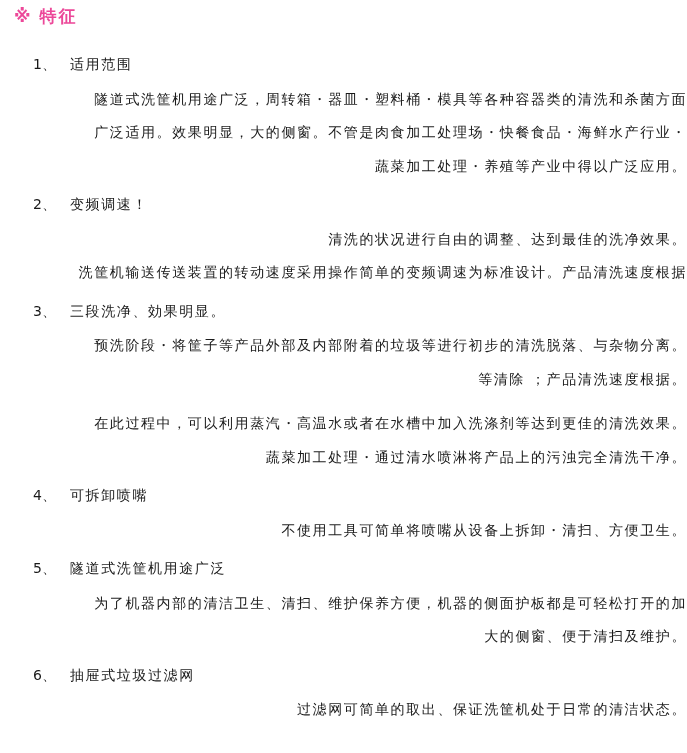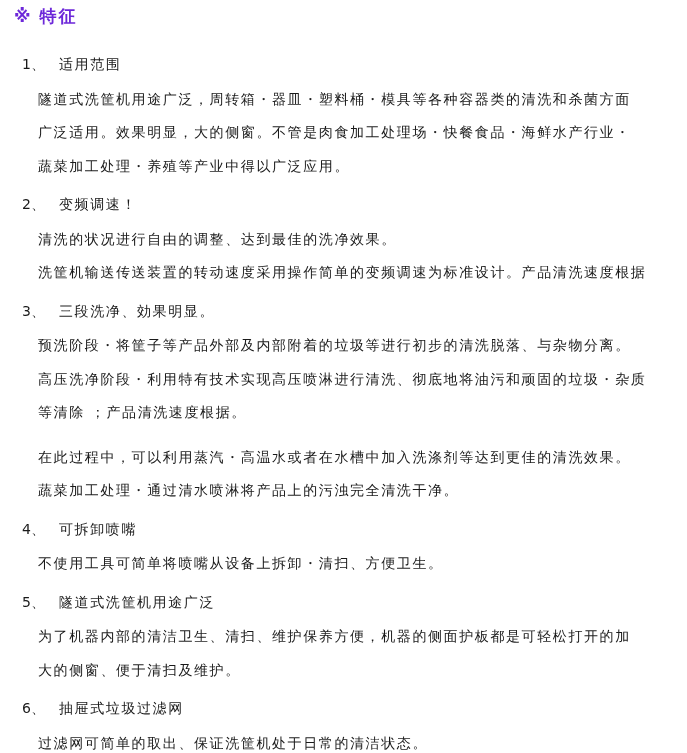--- a/index.html
+++ b/index.html
@@ -14,55 +14,56 @@
     background: #ffffff;
     overflow: hidden;
     font-family: "DejaVu Sans", "Liberation Sans", sans-serif;
   }
   .title {
     position: absolute;
     left: 14px;
     top: 5px;
     font-size: 17px;
     font-weight: 600;
-    color: #6d28d9;
+    color: #ec4899;
     letter-spacing: 2px;
     white-space: nowrap;
   }
   .title .marker {
     margin-right: 7px;
   }
   .content {
     position: absolute;
     left: 0;
     top: 40px;
     width: 687px;
   }
   .row {
     line-height: 33.5px;
     font-size: 14px;
     color: #1a1a1a;
     letter-spacing: 1.6px;
     white-space: nowrap;
   }
   .head-row {
-    padding-left: 22px;
+    padding-left: 33px;
     margin-top: 5px;
     margin-bottom: 1px;
   }
   .head-row.first {
     margin-top: 8px;
   }
   .head-row .num {
     display: inline-block;
     width: 37px;
     letter-spacing: 0;
   }
   .body-row {
     padding-left: 38px;
+    text-align: right;
   }
   .gap-top {
     margin-top: 11px;
   }
 </style>
 </head>
 <body>
 
 <div class="page">
 
@@ -82,21 +83,20 @@
     <div class="row head-row">
       <span class="num">2、</span><span>变频调速！</span>
     </div>
     <div class="row body-row">清洗的状况进行自由的调整、达到最佳的洗净效果。</div>
     <div class="row body-row">洗筐机输送传送装置的转动速度采用操作简单的变频调速为标准设计。产品清洗速度根据</div>
 
     <div class="row head-row">
       <span class="num">3、</span><span>三段洗净、効果明显。</span>
     </div>
     <div class="row body-row">预洗阶段・将筐子等产品外部及内部附着的垃圾等进行初步的清洗脱落、与杂物分离。</div>
-    <div class="row body-row">高压洗净阶段・利用特有技术实现高压喷淋进行清洗、彻底地将油污和顽固的垃圾・杂质</div>
     <div class="row body-row">等清除 ；产品清洗速度根据。</div>
     <div class="row body-row gap-top">在此过程中，可以利用蒸汽・高温水或者在水槽中加入洗涤剂等达到更佳的清洗效果。</div>
     <div class="row body-row">蔬菜加工处理・通过清水喷淋将产品上的污浊完全清洗干净。</div>
 
     <div class="row head-row">
       <span class="num">4、</span><span>可拆卸喷嘴</span>
     </div>
     <div class="row body-row">不使用工具可简单将喷嘴从设备上拆卸・清扫、方便卫生。</div>
 
     <div class="row head-row">

